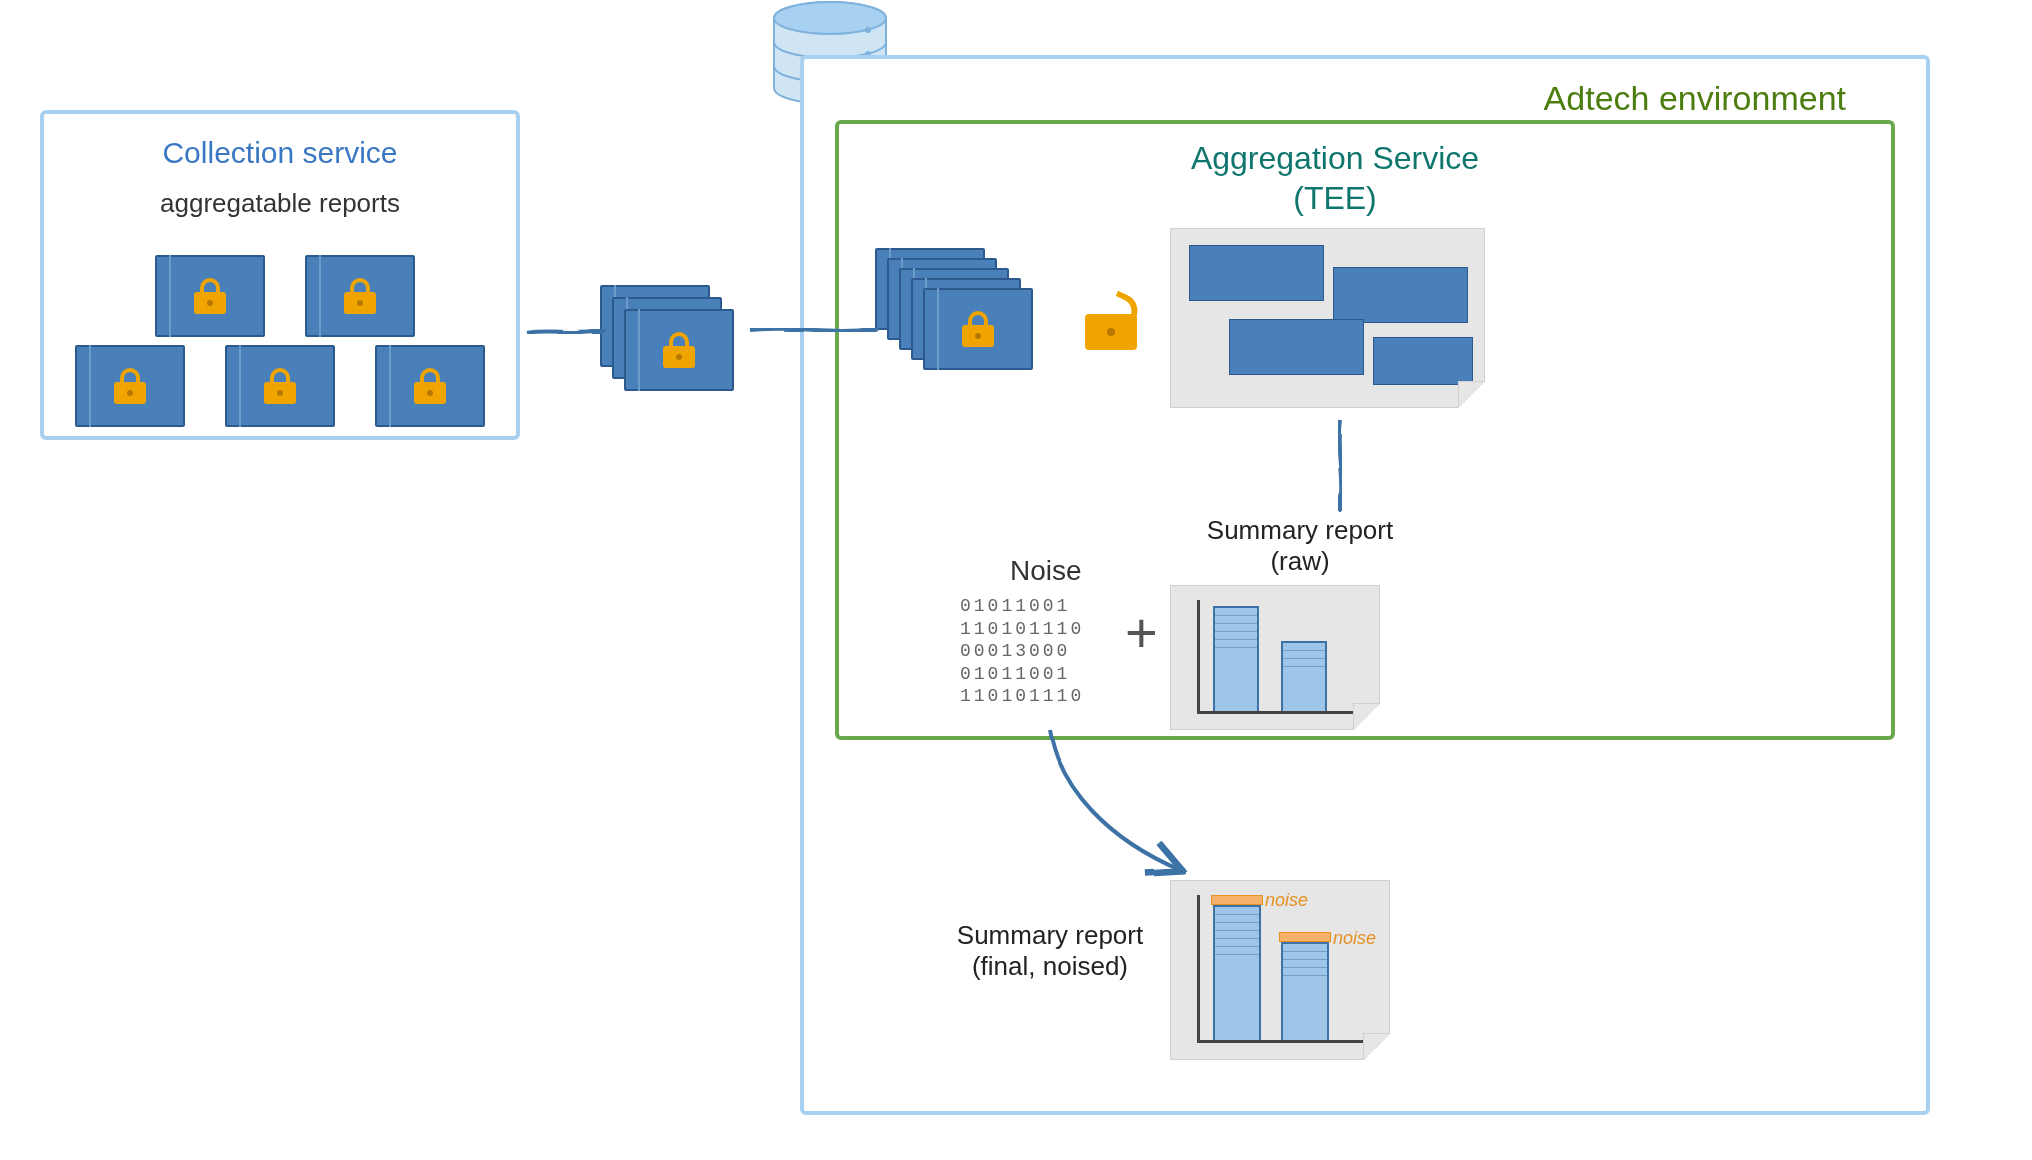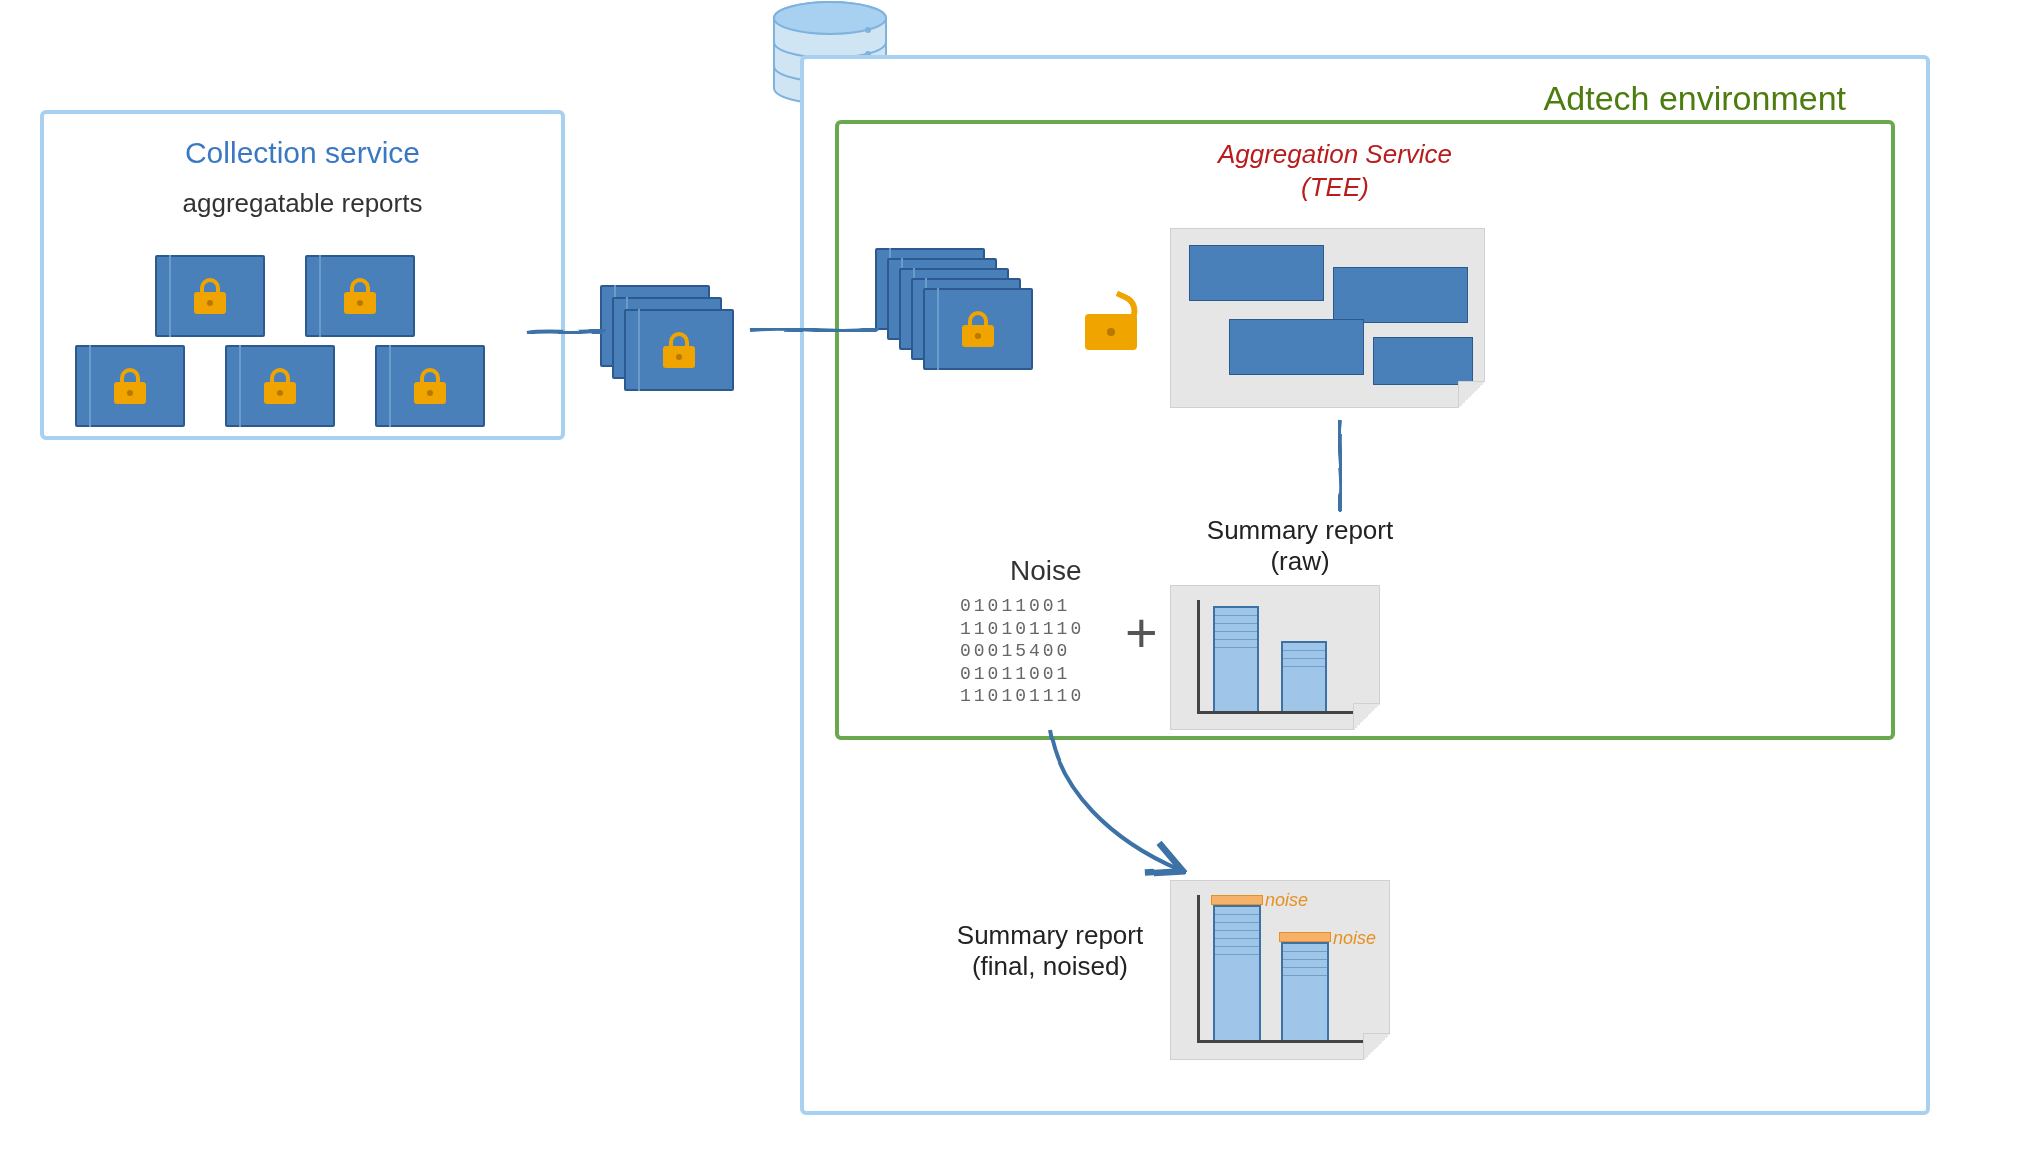--- a/index.html
+++ b/index.html
@@ -16,21 +16,21 @@
     border-radius: 6px;
   }
   .title {
     font-weight: 500;
     text-align: center;
   }
   
   .collection-box {
     left: 40px;
     top: 110px;
-    width: 525px;
+    width: 480px;
     height: 330px;
     border: 4px solid #a8d0f0;
     background: #fff;
   }
   .collection-title {
     color: #3b78c4;
     font-size: 30px;
     margin-top: 22px;
     text-align: center;
   }
@@ -65,29 +65,28 @@
     height: 620px;
   }
   .agg-border {
     position: absolute;
     inset: 0;
     border: 4px solid #6aa84f;
     border-radius: 6px;
     background: #fff;
   }
   .agg-title {
-    color: #b91c1c;
-    font-size: 26px;
+    color: #0f766e;
+    font-size: 32px;
     position: absolute;
     top: 18px;
     left: 0;
     right: 60px;
     text-align: center;
     line-height: 1.25;
-    font-style: italic;
   }
   
   .locked-doc {
     position: absolute;
     width: 110px;
     height: 82px;
   }
   .locked-doc .page {
     position: absolute;
     inset: 0;
@@ -467,21 +466,21 @@
         <div class="stripe"></div>
         <div class="stripe"></div>
     </div>
   </div>
 </div>
 
 <div class="noise-title" style="left:1010px; top:555px;">Noise</div>
 <div class="noise-block" style="left:960px; top:595px; width:170px;">
   <div>01011001</div>
   <div>110101110</div>
-  <div>00015400</div>
+  <div>00013000</div>
   <div>01011001</div>
   <div>110101110</div>
 </div>
 
 <div class="plus" style="left:1125px; top:600px;">+</div>
 
 <svg class="arrow" style="left:1020px; top:720px; width:180px; height:160px;">
   <path d="M30,10 C40,70 90,120 160,150" stroke-width="4" marker-end="url(#ah)" filter="url(#rough)"></path>
 </svg>
 

